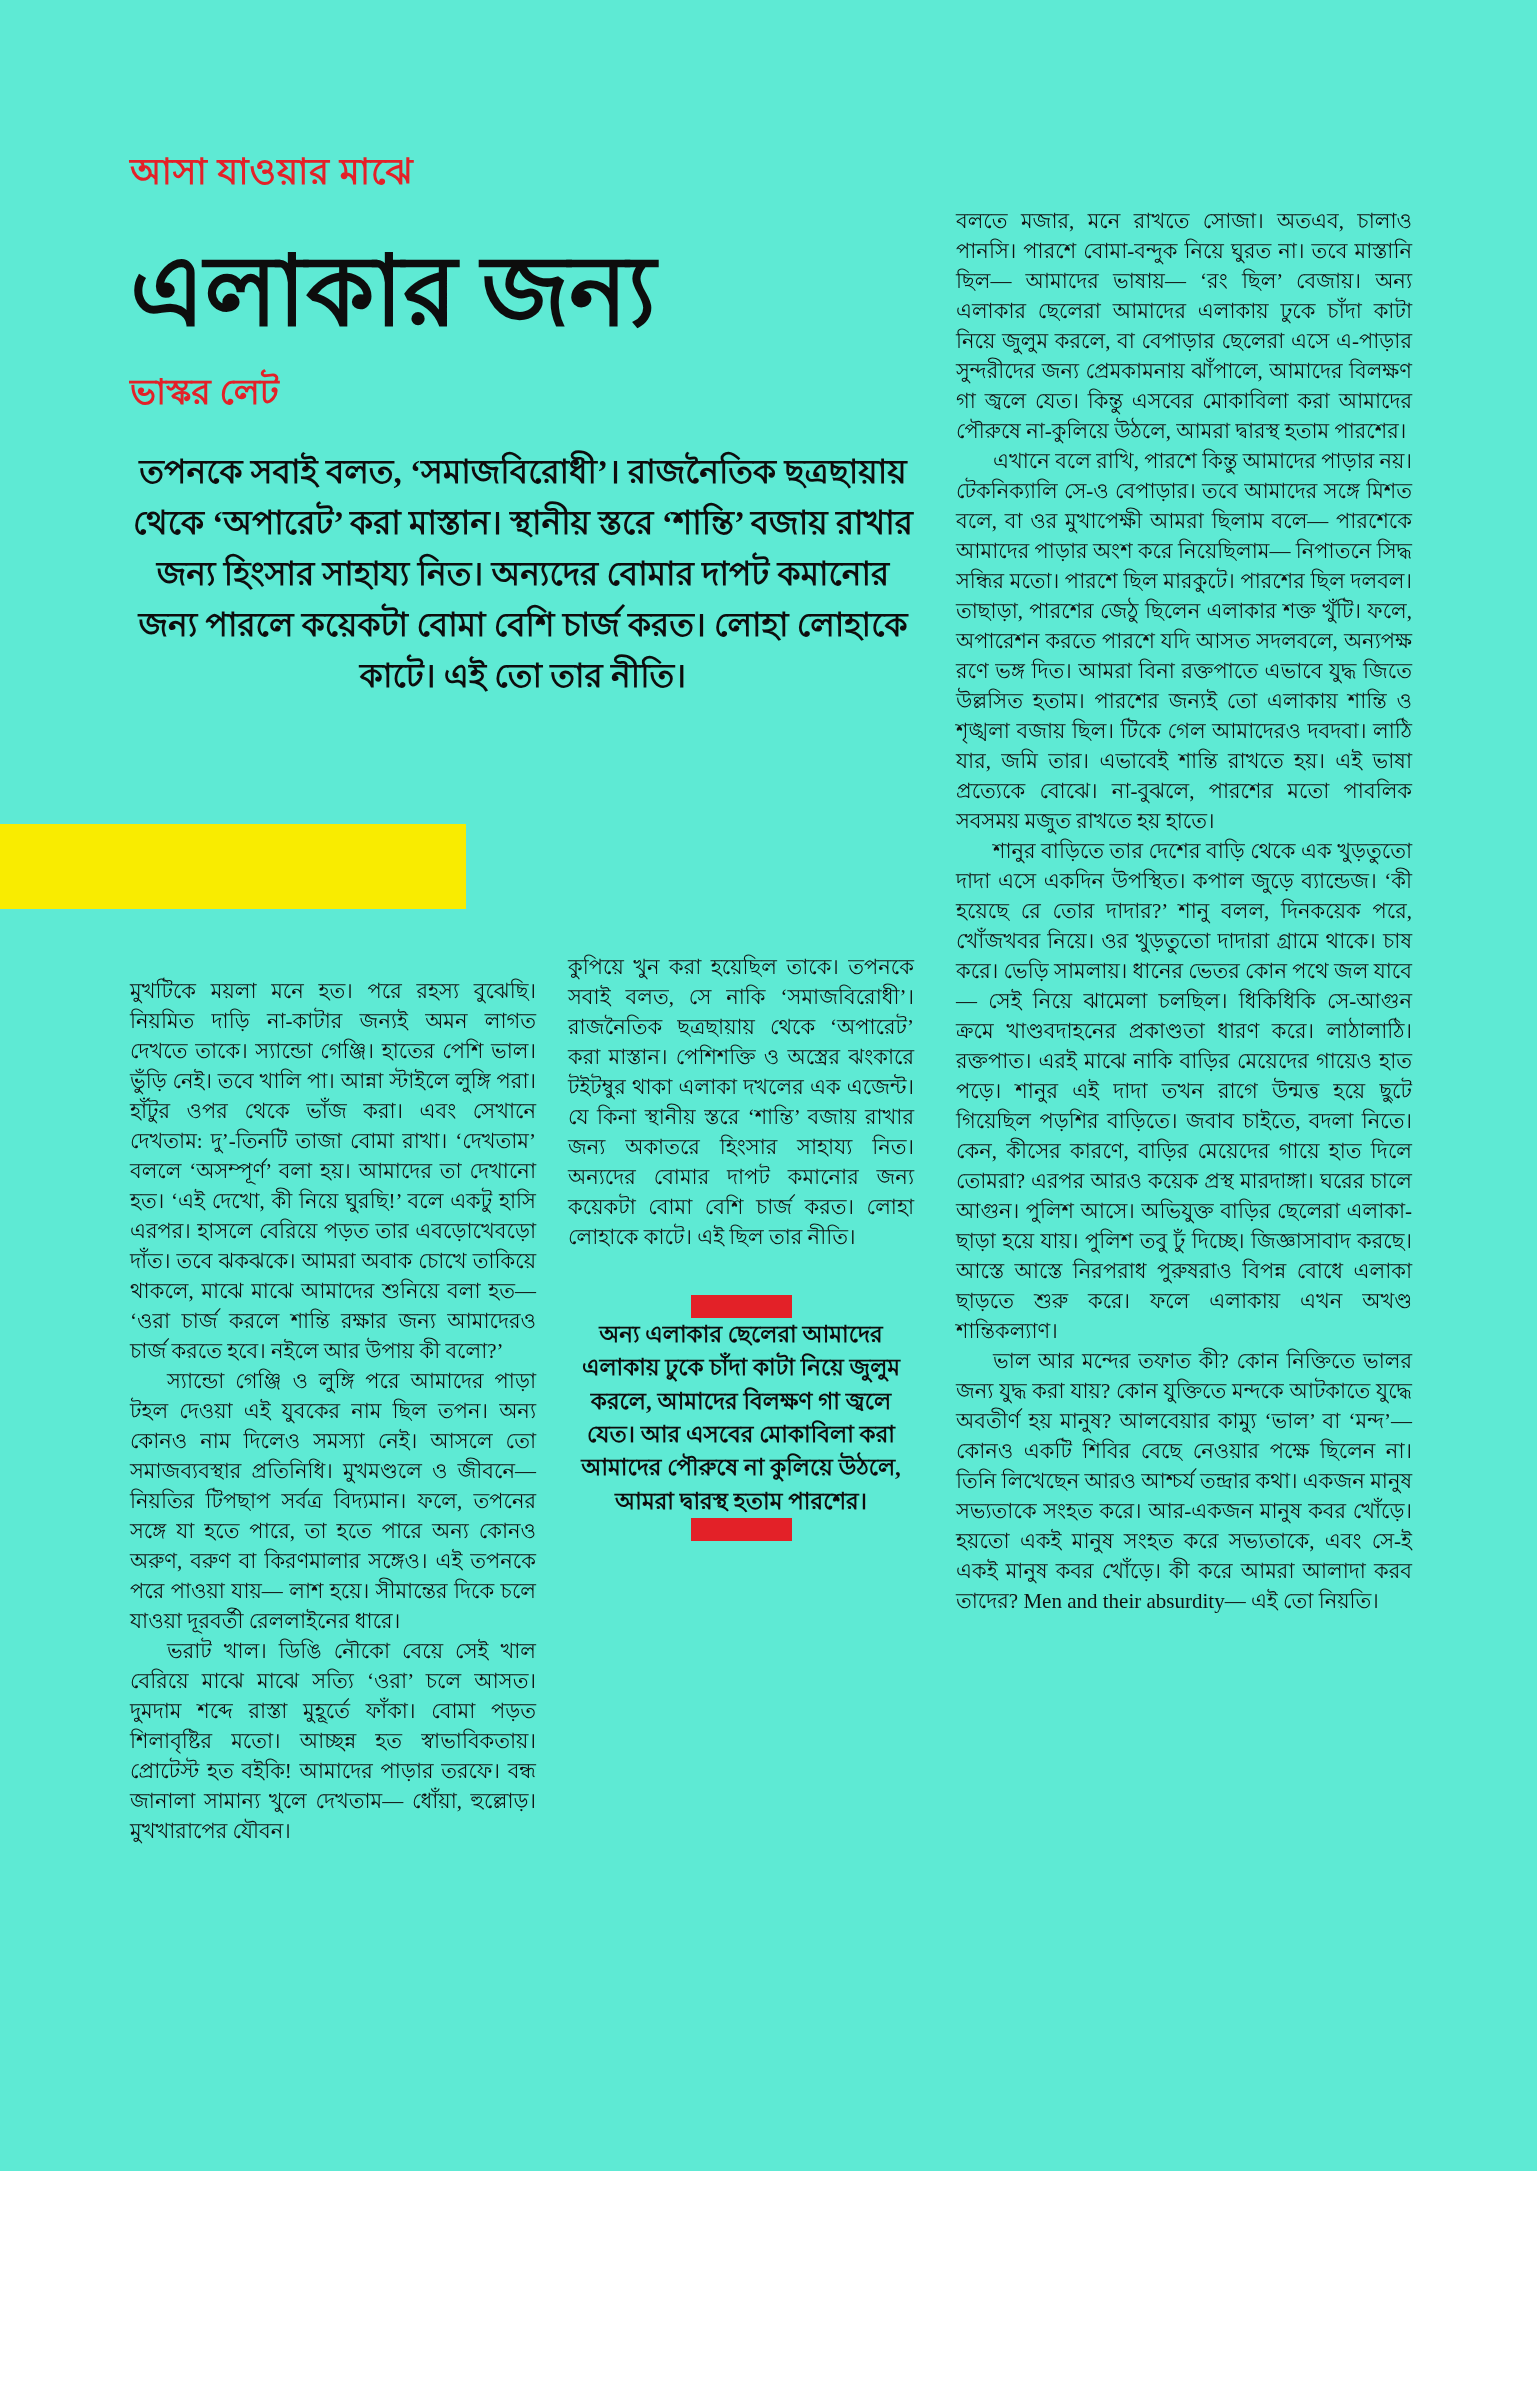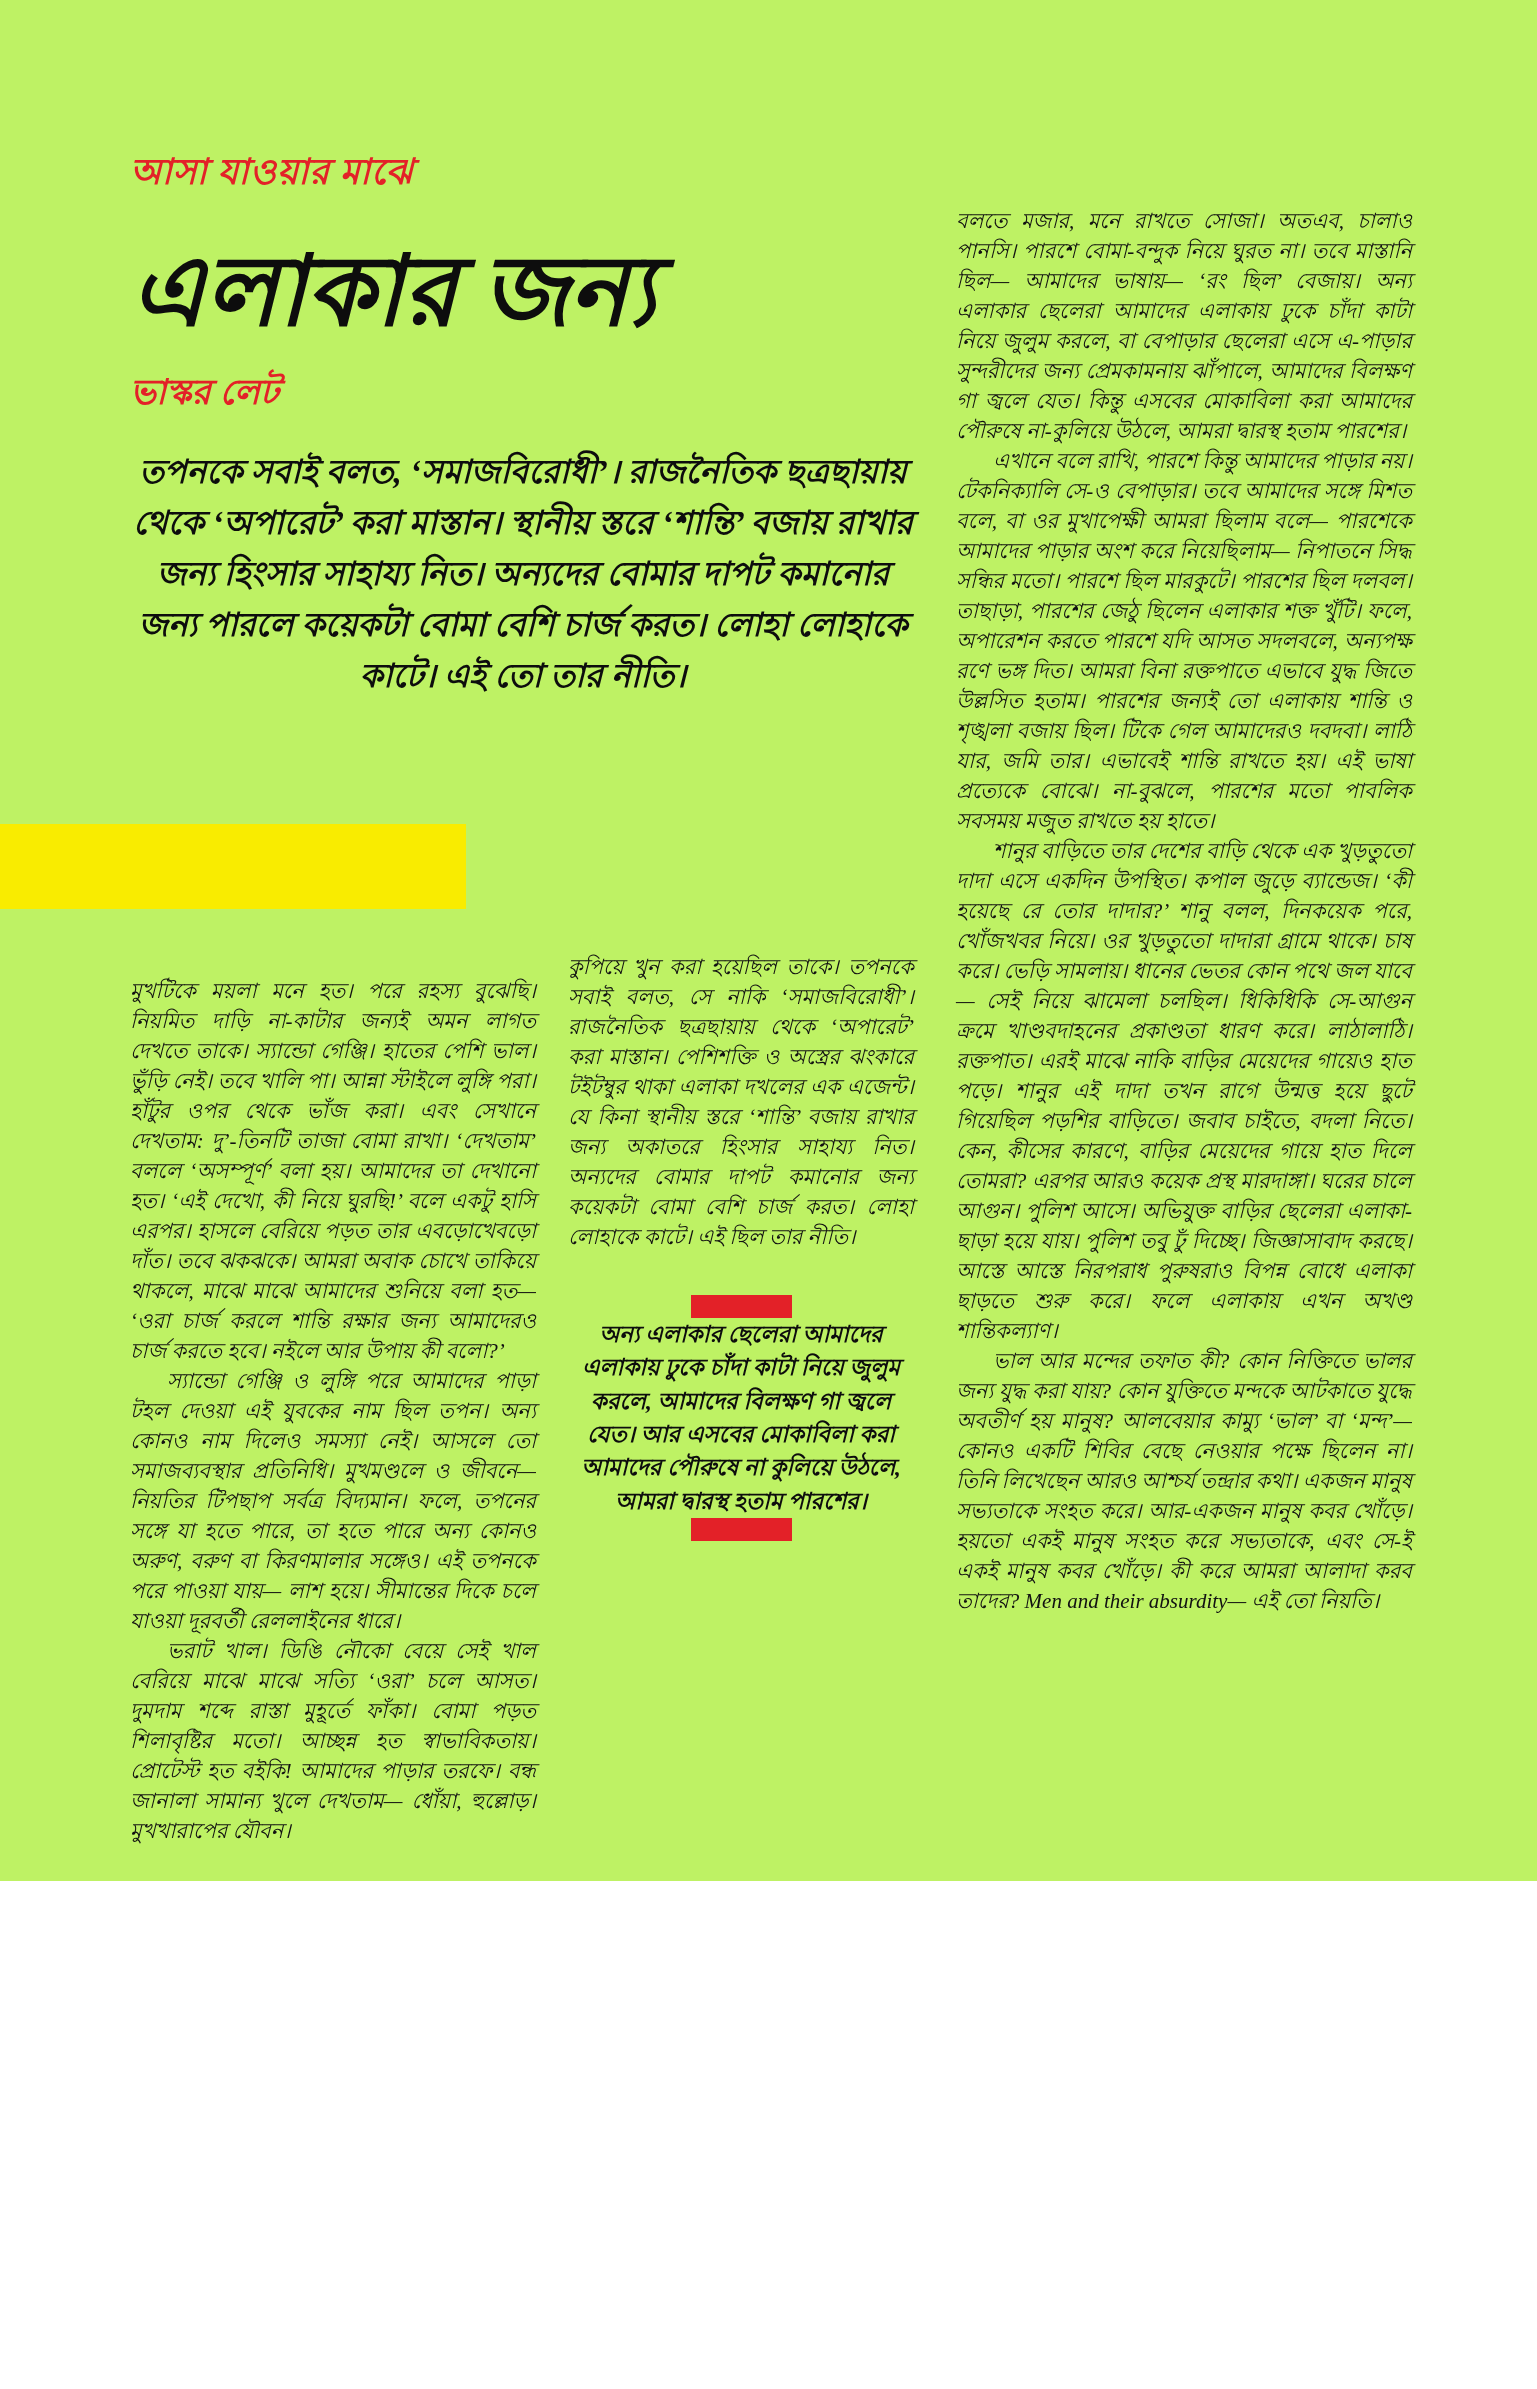--- a/index.html
+++ b/index.html
@@ -4,24 +4,23 @@
 <style>
   * { margin: 0; padding: 0; box-sizing: border-box; }
   html, body { background: #ffffff; }
   body {
     width: 1538px; height: 2389px;
     font-family: "Liberation Serif", "DejaVu Serif", serif;
     color: #141414;
   }
   .page {
     position: relative;
-    width: 1538px; height: 1881px;
-    background: #bef264;
+    width: 1538px; height: 2171px;
+    background: #5eead4;
     overflow: hidden;
-    font-style: italic;
   }
 
   
   .header-block {
     position: absolute;
     left: 130px; top: 144px;
     width: 786px;
   }
   .kicker {
     font-size: 36px;

